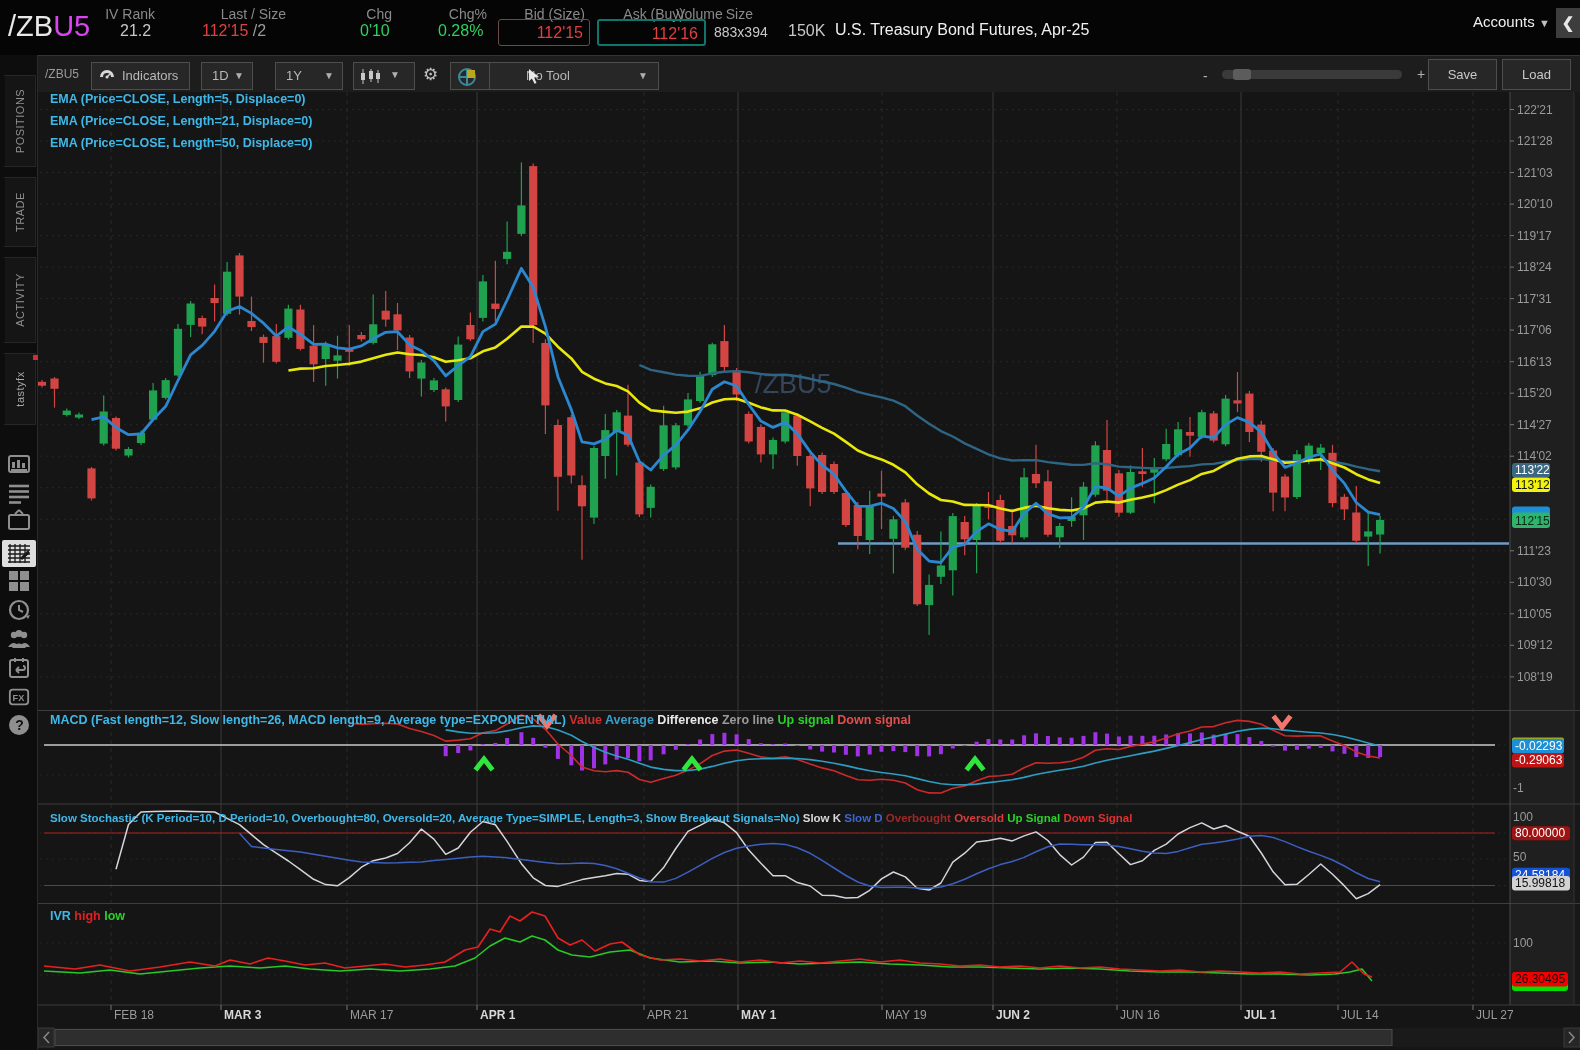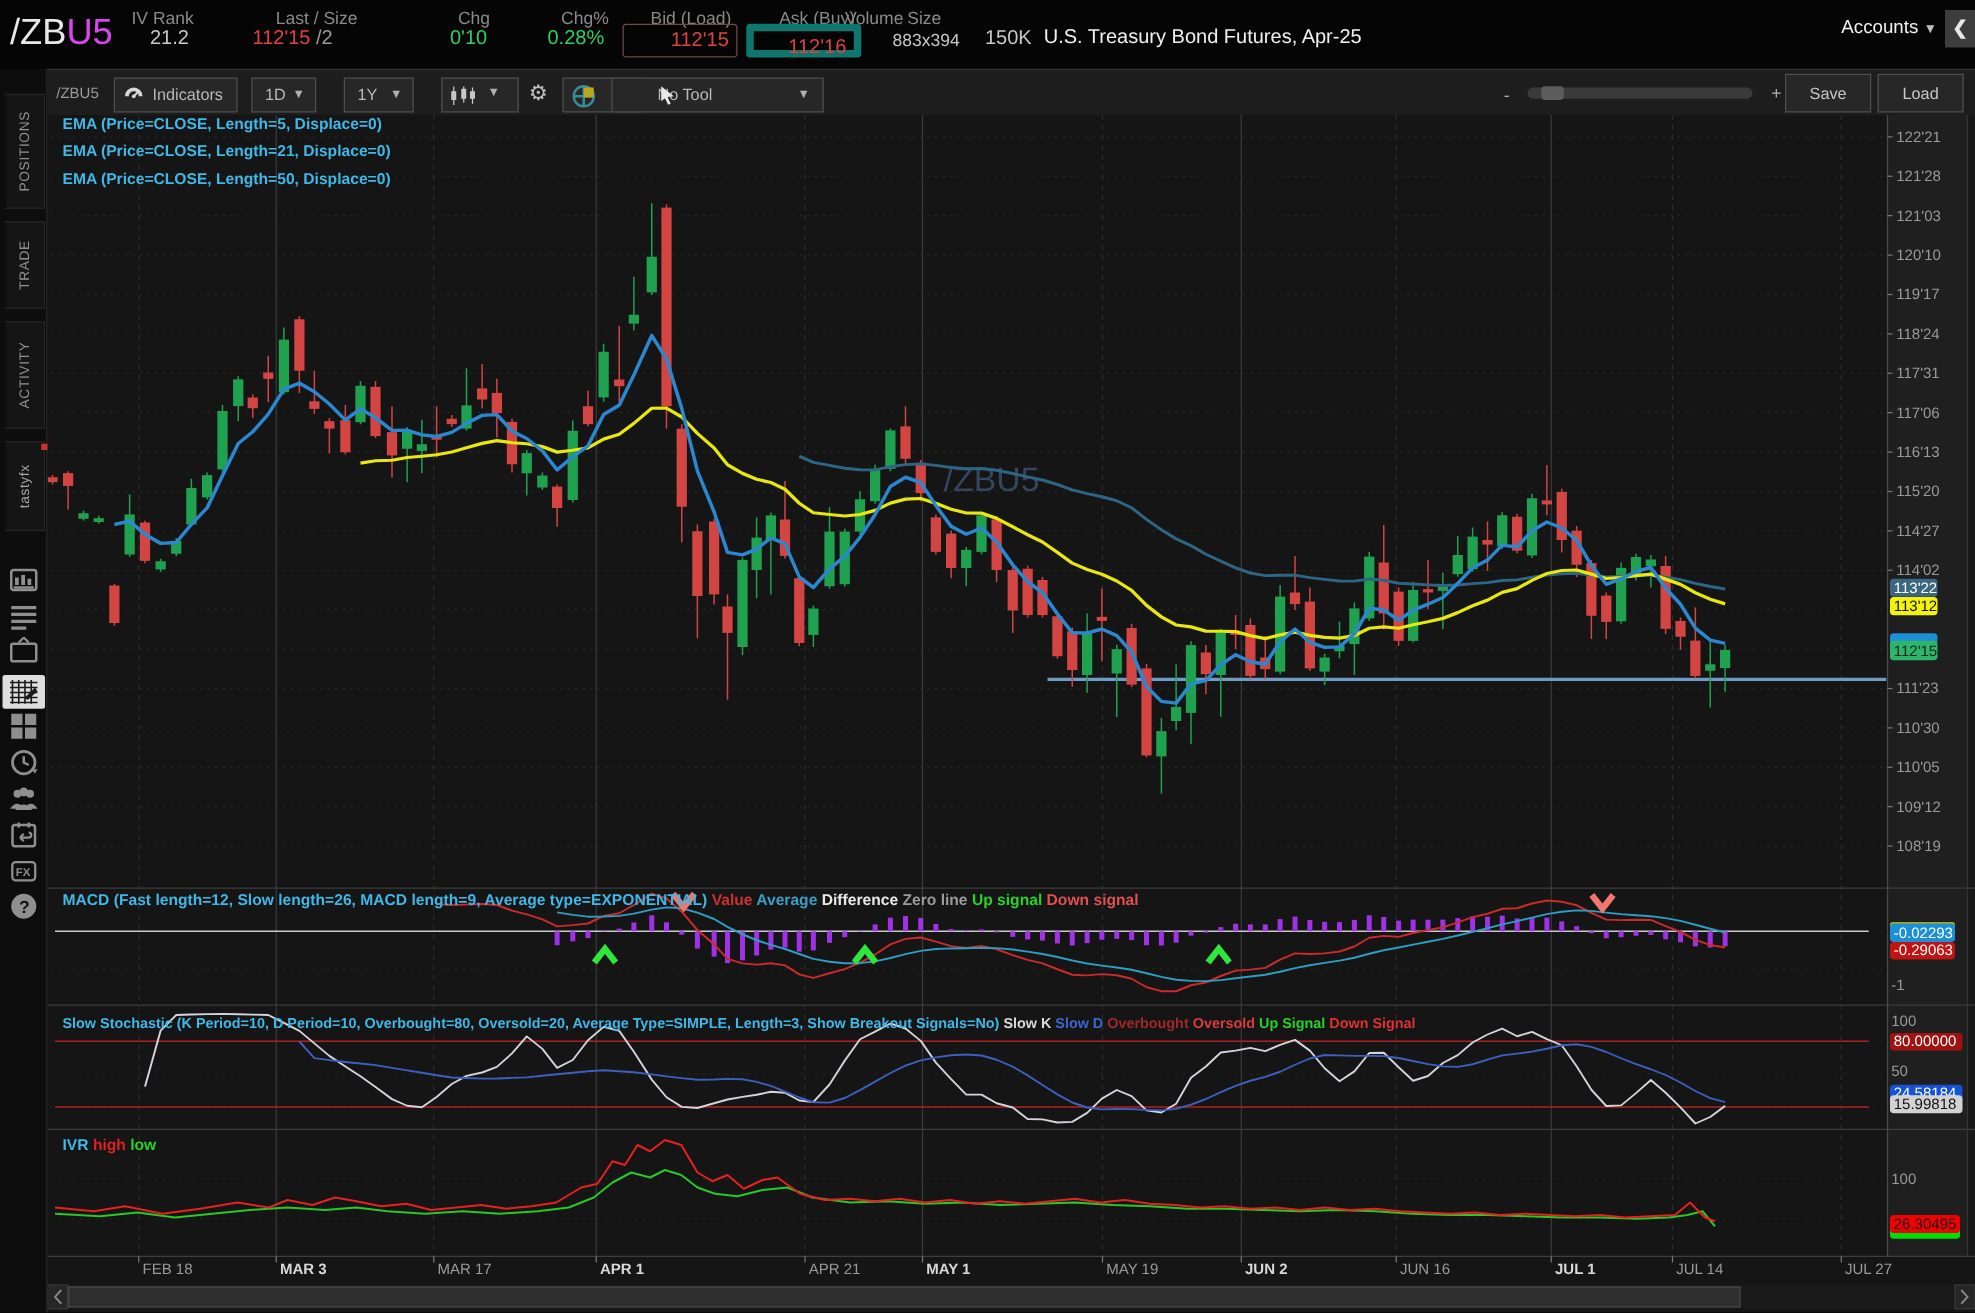--- a/index.html
+++ b/index.html
@@ -477,30 +477,30 @@
     <path d="M49,1032 L44,1037.5 L49,1043" fill="none" stroke="#888" stroke-width="1.5"></path>
     <path d="M1569,1032 L1574,1037.5 L1569,1043" fill="none" stroke="#888" stroke-width="1.5"></path>
     <rect x="55" y="1029.5" width="1337" height="16" fill="#2e2e2e" stroke="#4a4a4a" stroke-width="1"></rect>
   </svg>
 <div id="header" class="abs">
     <div class="abs" style="left:8px;top:10px;font-size:29px;color:#e8e8e8">/ZB<span style="color:#d946ef">U5</span></div>
     <div class="hlabel" style="left:5px;top:6px;width:150px;text-align:right">IV Rank</div>
     <div class="hlabel" style="left:136px;top:6px;width:150px;text-align:right">Last / Size</div>
     <div class="hlabel" style="left:242px;top:6px;width:150px;text-align:right">Chg</div>
     <div class="hlabel" style="left:337px;top:6px;width:150px;text-align:right">Chg%</div>
-    <div class="hlabel" style="left:435px;top:6px;width:150px;text-align:right">Bid (Load)</div>
+    <div class="hlabel" style="left:435px;top:6px;width:150px;text-align:right">Bid (Size)</div>
     <div class="hlabel" style="left:534px;top:6px;width:150px;text-align:right">Ask (Buy)</div>
     <div class="hlabel" style="left:603px;top:6px;width:150px;text-align:right">Size</div>
     <div class="hlabel" style="left:676px;top:6px;width:150px;text-align:left">Volume</div>
     <div class="hval" style="left:120px;top:22px">21.2</div>
     <div class="hval" style="left:202px;top:22px;color:#e04040">112'15<span style="color:#9a9a9a"> /2</span></div>
     <div class="hval" style="left:360px;top:22px;color:#2fd060">0'10</div>
     <div class="hval" style="left:438px;top:22px;color:#2fd060">0.28%</div>
     <div class="abs" style="left:498px;top:19px;width:92px;height:27px;border:1px solid #6a4a4a;border-radius:3px;text-align:right;font-size:16px;color:#e04040;line-height:25px;padding-right:6px">112'15</div>
-    <div class="abs" style="left:597px;top:19px;width:92px;height:27px;border:6px solid #0f766e;border-radius:3px;text-align:right;font-size:16px;color:#e04040;line-height:25px;padding-right:6px">112'16</div>
+    <div class="abs" style="left:597px;top:19px;width:109px;height:27px;border:2px solid #0f766e;border-radius:3px;text-align:right;font-size:16px;color:#e04040;line-height:25px;padding-right:6px">112'16</div>
     <div class="hval" style="left:714px;top:24px;font-size:14px">883x394</div>
     <div class="hval" style="left:788px;top:22px">150K</div>
     <div class="abs" style="left:835px;top:21px;font-size:16px;color:#f0f0f0">U.S. Treasury Bond Futures, Apr-25</div>
     <div class="abs" style="left:1473px;top:13px;font-size:15px;color:#f0f0f0;font-weight:normal">Accounts <span style="font-size:11px;color:#c0c0c0">▼</span></div>
     <div class="abs" style="left:1556px;top:8px;width:24px;height:30px;background:#3d3d3d;color:#e8e8e8;text-align:center;line-height:30px;font-size:15px;font-weight:bold">❮</div>
   </div>
 <div id="sidebar" class="abs">
     <div class="vtab" style="top:20px;height:92px">
       <span>POSITIONS</span>
     </div>
@@ -580,21 +580,21 @@
   </div>
 <div id="toolbar" class="abs">
     <div class="abs" style="left:7px;top:11px;font-size:12px;color:#9a9a9a">/ZBU5</div>
     <div class="tbtn" style="left:53px;width:99px;padding-left:30px">Indicators</div>
     <svg class="abs" style="left:60px;top:12px" width="18" height="16" viewBox="0 0 18 16">
       <path d="M9 2 a7 7 0 0 1 7 7 l-3 0 a4 4 0 0 0 -8 0 l-3 0 a7 7 0 0 1 7 -7 Z" fill="#d8d8d8"></path>
       <circle cx="9" cy="9" r="1.5" fill="#d8d8d8"></circle>
       <path d="M9 9 L13 5" stroke="#d8d8d8" stroke-width="1.5"></path>
     </svg>
     <div class="tbtn" style="left:163px;width:52px;padding-left:10px">1D<span style="position:absolute;right:8px;top:0;color:#b0b0b0;font-size:10px">▼</span></div>
-    <div class="tbtn" style="left:237px;width:56px;padding-left:10px">1Y<span style="position:absolute;right:8px;top:0;color:#b0b0b0;font-size:10px">▼</span></div>
+    <div class="tbtn" style="left:237px;width:68px;padding-left:10px">1Y<span style="position:absolute;right:8px;top:0;color:#b0b0b0;font-size:10px">▼</span></div>
     <div class="tbtn" style="left:315px;width:62px"></div>
     <svg class="abs" style="left:322px;top:13px" width="22" height="15" viewBox="0 0 22 15">
       <g fill="#c8c8c8">
         <rect x="1" y="4" width="4" height="7"></rect>
         <line x1="3" y1="0" x2="3" y2="15" stroke="#c8c8c8"></line>
         <rect x="9" y="2" width="4" height="8"></rect>
         <line x1="11" y1="0" x2="11" y2="13" stroke="#c8c8c8"></line>
         <rect x="16" y="4" width="4" height="6"></rect>
         <line x1="18" y1="1" x2="18" y2="14" stroke="#c8c8c8"></line>
       </g>

